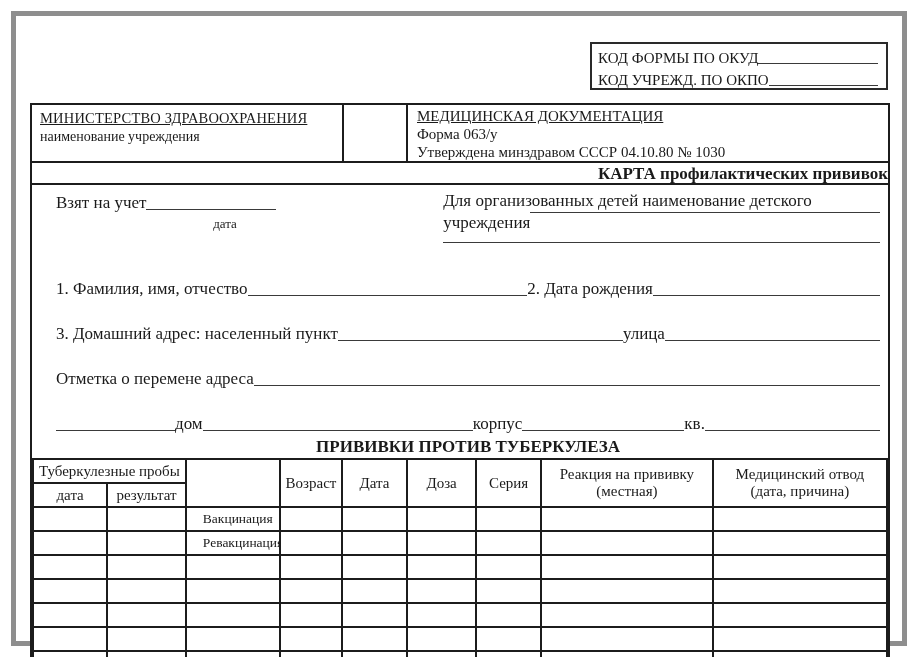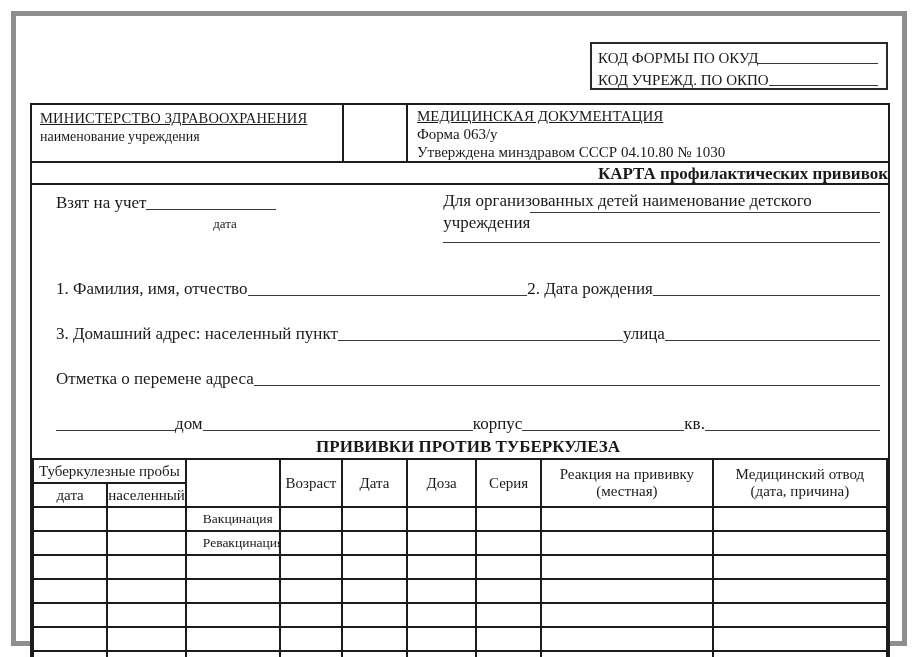--- a/index.html
+++ b/index.html
@@ -161,21 +161,21 @@
         <th rowspan="2"></th>
         <th rowspan="2">Возраст</th>
         <th rowspan="2">Дата</th>
         <th rowspan="2">Доза</th>
         <th rowspan="2">Серия</th>
         <th rowspan="2" class="wrap2">Реакция на прививку (местная)</th>
         <th rowspan="2" class="wrap2">Медицинский отвод (дата, причина)</th>
       </tr>
       <tr class="h-sub">
         <th>дата</th>
-        <th>населенный</th>
+        <th>результат</th>
       </tr>
     </thead>
     <tbody>
       <tr>
         <td></td>
         <td></td>
         <td class="rowlab">Вакцинация</td>
         <td></td>
         <td></td>
         <td></td>

